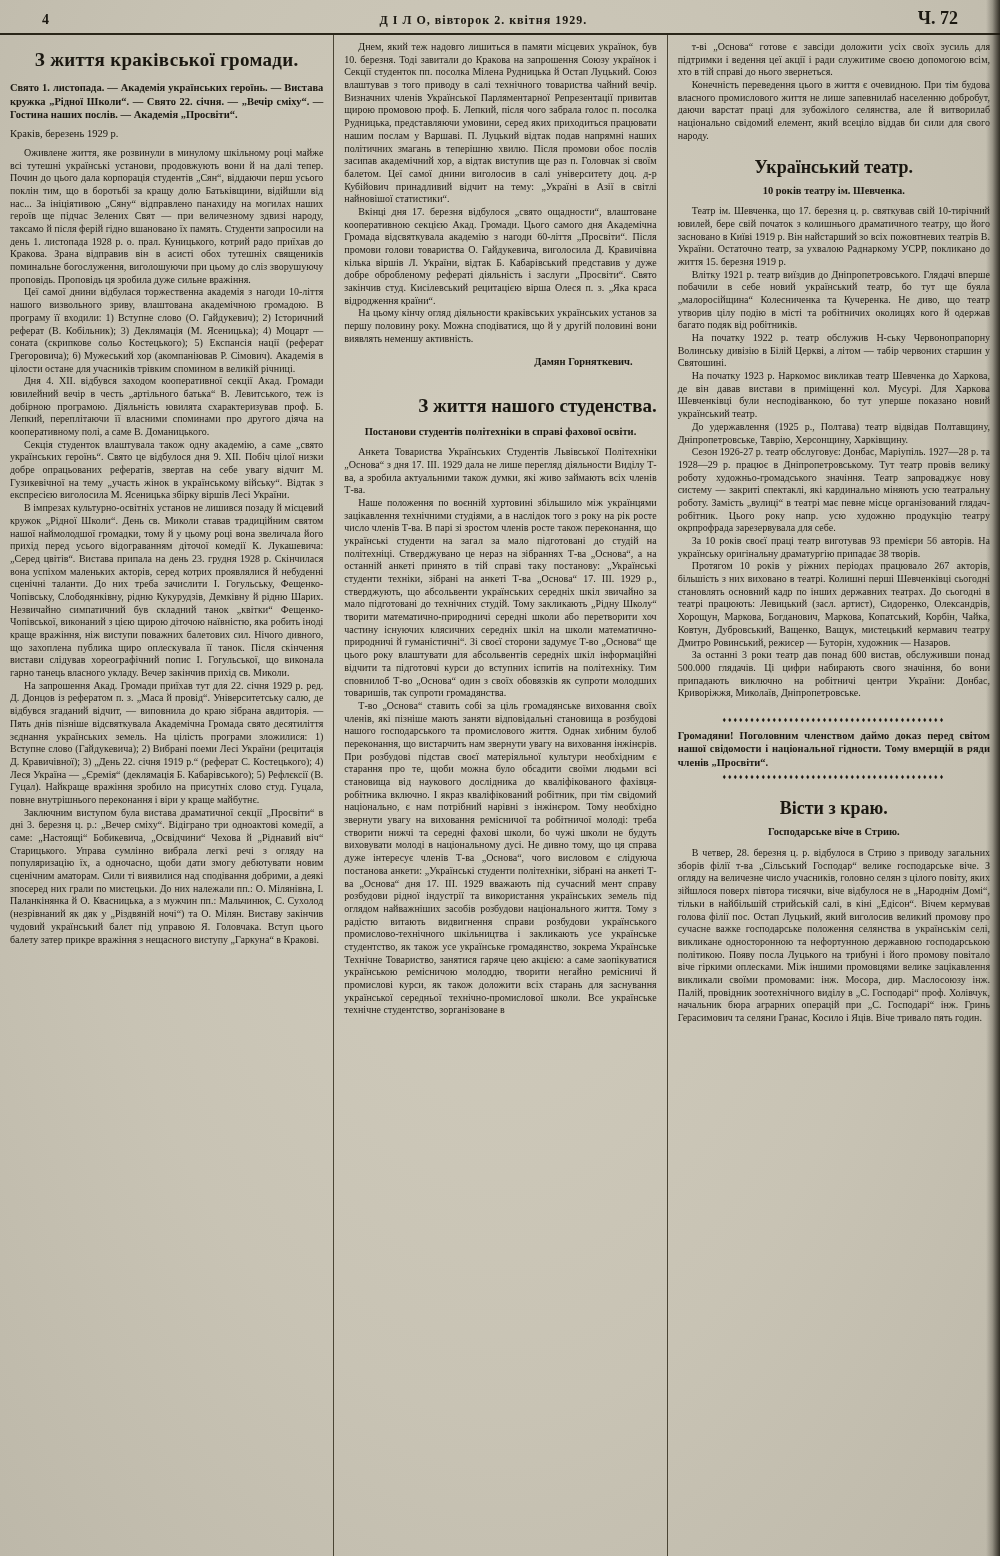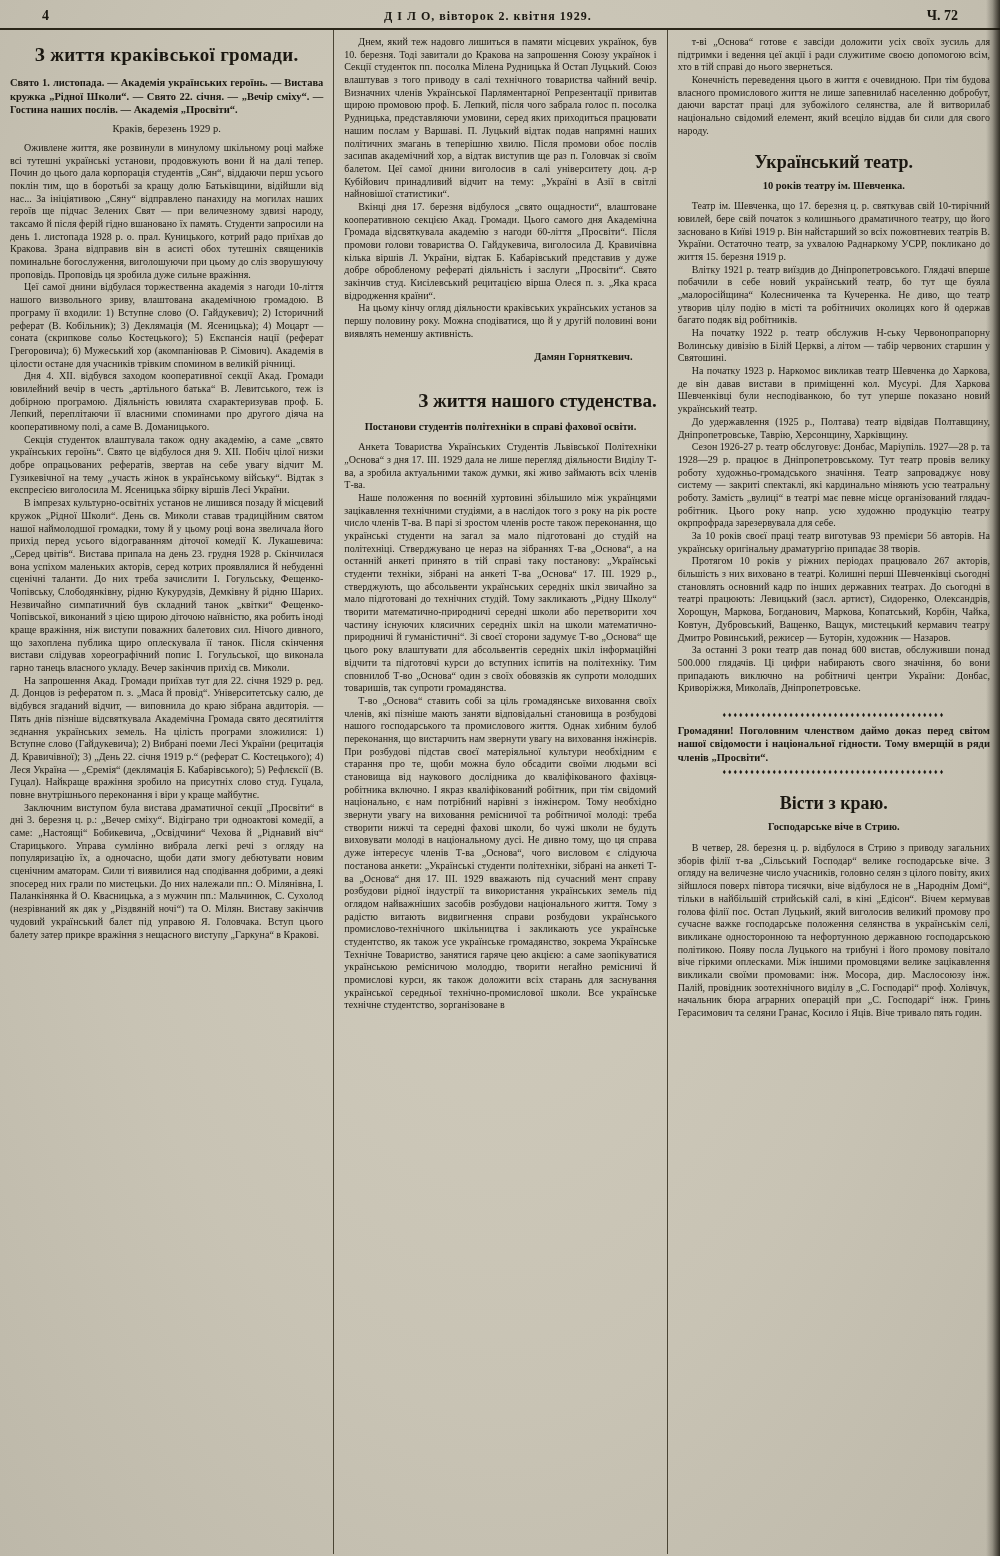--- a/index.html
+++ b/index.html
@@ -18,21 +18,21 @@
   .masthead {
     display: flex;
     justify-content: space-between;
     align-items: baseline;
     padding: 8px 42px 4px 42px;
     border-bottom: 2px solid #2a2619;
     font-weight: bold;
   }
   .mh-page { font-size: 14px; }
   .mh-title { font-size: 12px; letter-spacing: 1px; }
-  .mh-issue { font-size: 14px; text-align: center; }
+  .mh-issue { font-size: 18px; text-align: center; }
   .columns {
     display: flex;
     height: calc(100% - 32px);
     padding: 0 0;
     overflow: hidden;
   }
   .col {
     width: 33.333%;
     padding: 6px 10px 10px 10px;
     overflow: hidden;
@@ -59,21 +59,20 @@
   }
   .subhead {
     font-size: 10.5px;
     font-weight: bold;
     text-align: justify;
     line-height: 1.3;
     margin: 0 0 6px 0;
   }
   .subhead.centered { text-align: center; margin-bottom: 8px; }
   .dateline {
-    text-align: center;
     font-size: 10.5px;
     margin: 5px 0 8px 0;
   }
   .body .para {
     font-size: 10px;
     line-height: 1.27;
     text-align: justify;
     text-indent: 14px;
     margin: 0;
   }

